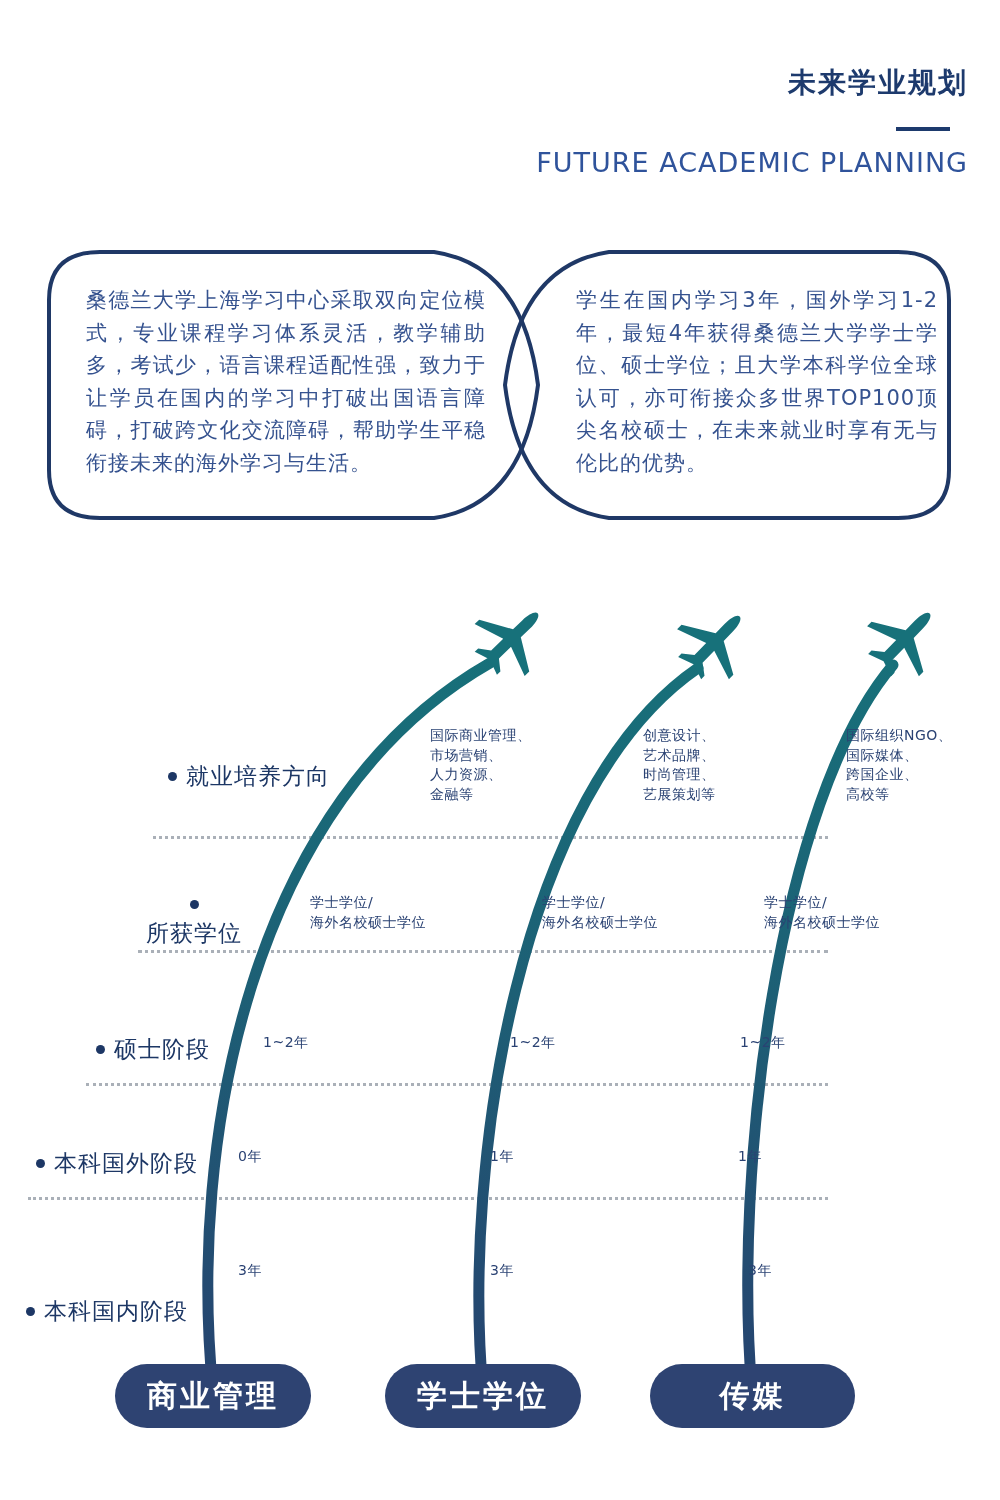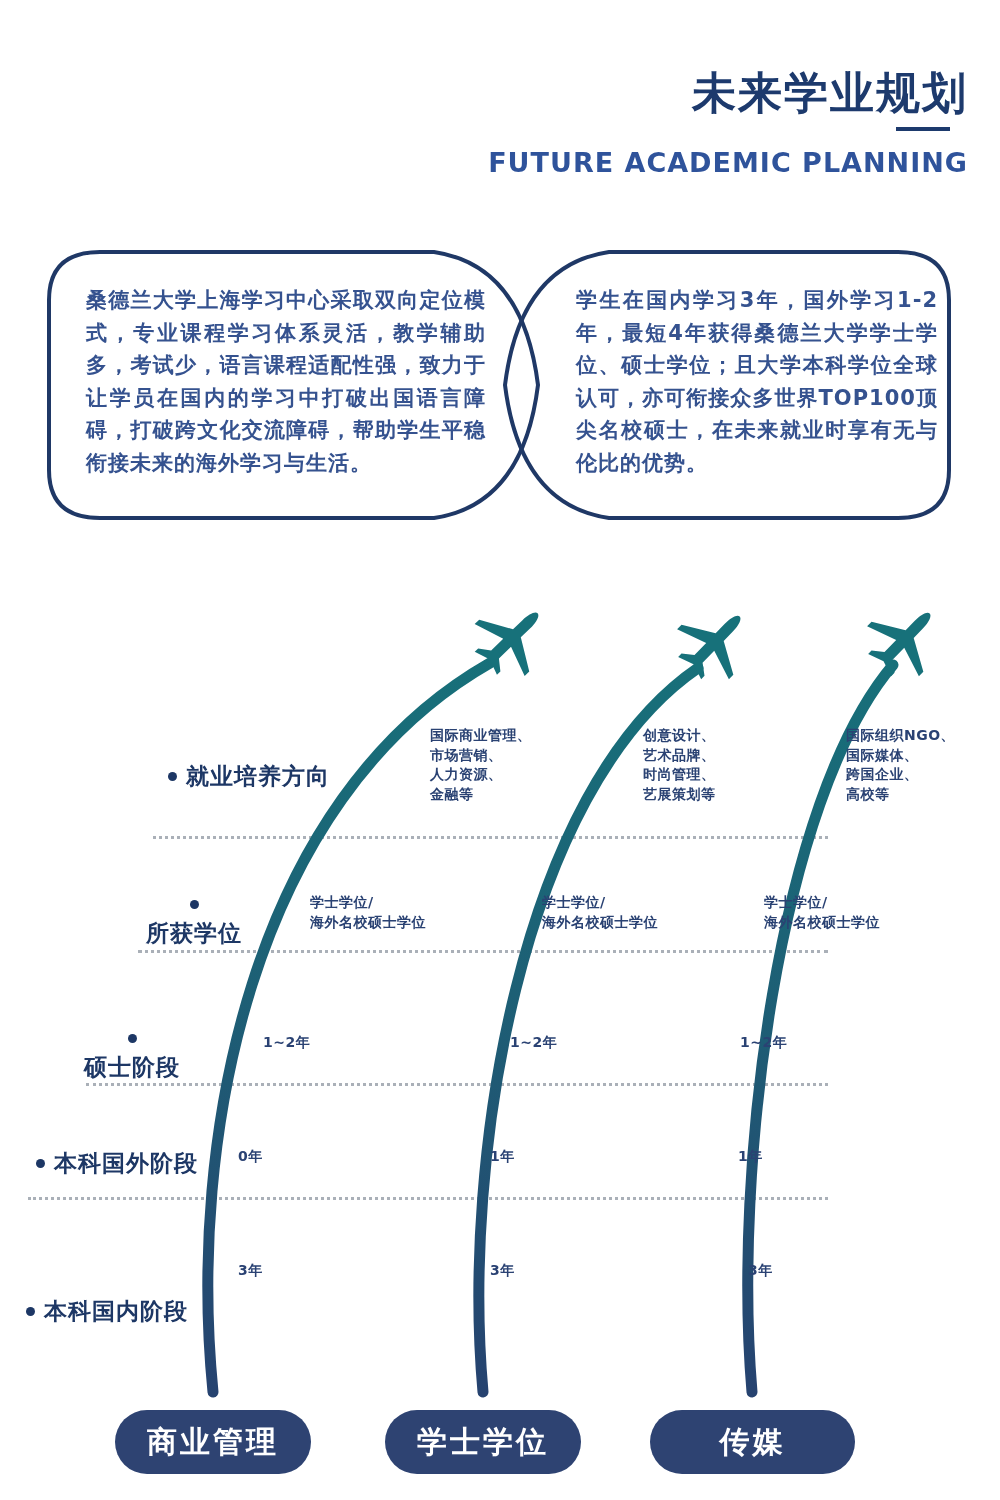--- a/index.html
+++ b/index.html
@@ -1,26 +1,26 @@
 <!DOCTYPE html>
 <html><head>
 <meta charset="utf-8">
 <style>
   html,body{margin:0;padding:0;}
   body{
     width:1000px;height:1500px;position:relative;background:#ffffff;
     font-family:"DejaVu Sans","Liberation Sans",sans-serif;
     overflow:hidden;
   }
-  .abs{position:absolute;font-weight:bold;}
+  .abs{position:absolute;}
 
   
   .page-title{
     right:32px;top:64px;
-    font-size:44px;font-weight:bold;color:#1d3a6d;letter-spacing:2px;
+    font-size:28px;font-weight:bold;color:#1d3a6d;letter-spacing:2px;
     text-align:right;
   }
   .title-underline{
     right:50px;top:127px;width:54px;height:4px;background:#1d3a6d;
   }
   .page-subtitle{
     right:32px;top:147px;
     font-size:27px;color:#2f539b;letter-spacing:1px;text-align:right;
   }
 
@@ -31,42 +31,41 @@
   }
   .bubble-text.left{left:86px;top:284px;width:400px;}
   .bubble-text.right{left:576px;top:284px;width:362px;}
 
   
   #vector-layer{position:absolute;left:0;top:0;z-index:1;pointer-events:none;}
 
   
   .row-label{
     display:flex;align-items:center;gap:9px;
-    font-size:23px;font-weight:bold;color:#1d3765;letter-spacing:1px;
+    font-size:23px;font-weight:normal;color:#1d3765;letter-spacing:1px;
     z-index:3;
     text-align:center;
   }
   .dot{width:9px;height:9px;border-radius:50%;background:#1d3765;flex:0 0 auto;}
 
   
   .dotline{border-top:3px dotted #aab0b8;height:0;z-index:0;}
 
   
   .cell{
     font-size:14px;color:#2a4273;line-height:1.4;letter-spacing:0.5px;
     white-space:pre-line;z-index:3;
   }
 
   
   .pill{
     top:1364px;height:64px;border-radius:32px;background:#2e4372;
     display:flex;align-items:center;justify-content:center;
     color:#ffffff;font-size:30px;font-weight:bold;letter-spacing:3px;
     z-index:4;
-    margin-top:46px;
   }
   .pill1{left:115px;width:196px;}
   .pill2{left:385px;width:196px;}
   .pill3{left:650px;width:205px;}
 </style>
 </head>
 <body>
 
 <svg id="vector-layer" width="1000" height="1500" viewBox="0 0 1000 1500">
   <defs>
@@ -108,21 +107,21 @@
 <div class="abs bubble-text right">学生在国内学习3年，国外学习1-2年，最短4年获得桑德兰大学学士学位、硕士学位；且大学本科学位全球认可，亦可衔接众多世界TOP100顶尖名校硕士，在未来就业时享有无与伦比的优势。</div>
 
 <div class="abs row-label" style="left:168px;top:761px;">
   <span class="dot"></span>
   <span>就业培养方向</span>
 </div>
 <div class="abs row-label" style="left:146px;top:900px;flex-direction:column;">
   <span class="dot"></span>
   <span>所获学位</span>
 </div>
-<div class="abs row-label" style="left:84px;top:1034px;flex-direction:column;">
+<div class="abs row-label" style="left:96px;top:1034px;">
   <span class="dot"></span>
   <span>硕士阶段</span>
 </div>
 <div class="abs row-label" style="left:36px;top:1148px;">
   <span class="dot"></span>
   <span>本科国外阶段</span>
 </div>
 <div class="abs row-label" style="left:26px;top:1296px;">
   <span class="dot"></span>
   <span>本科国内阶段</span>

